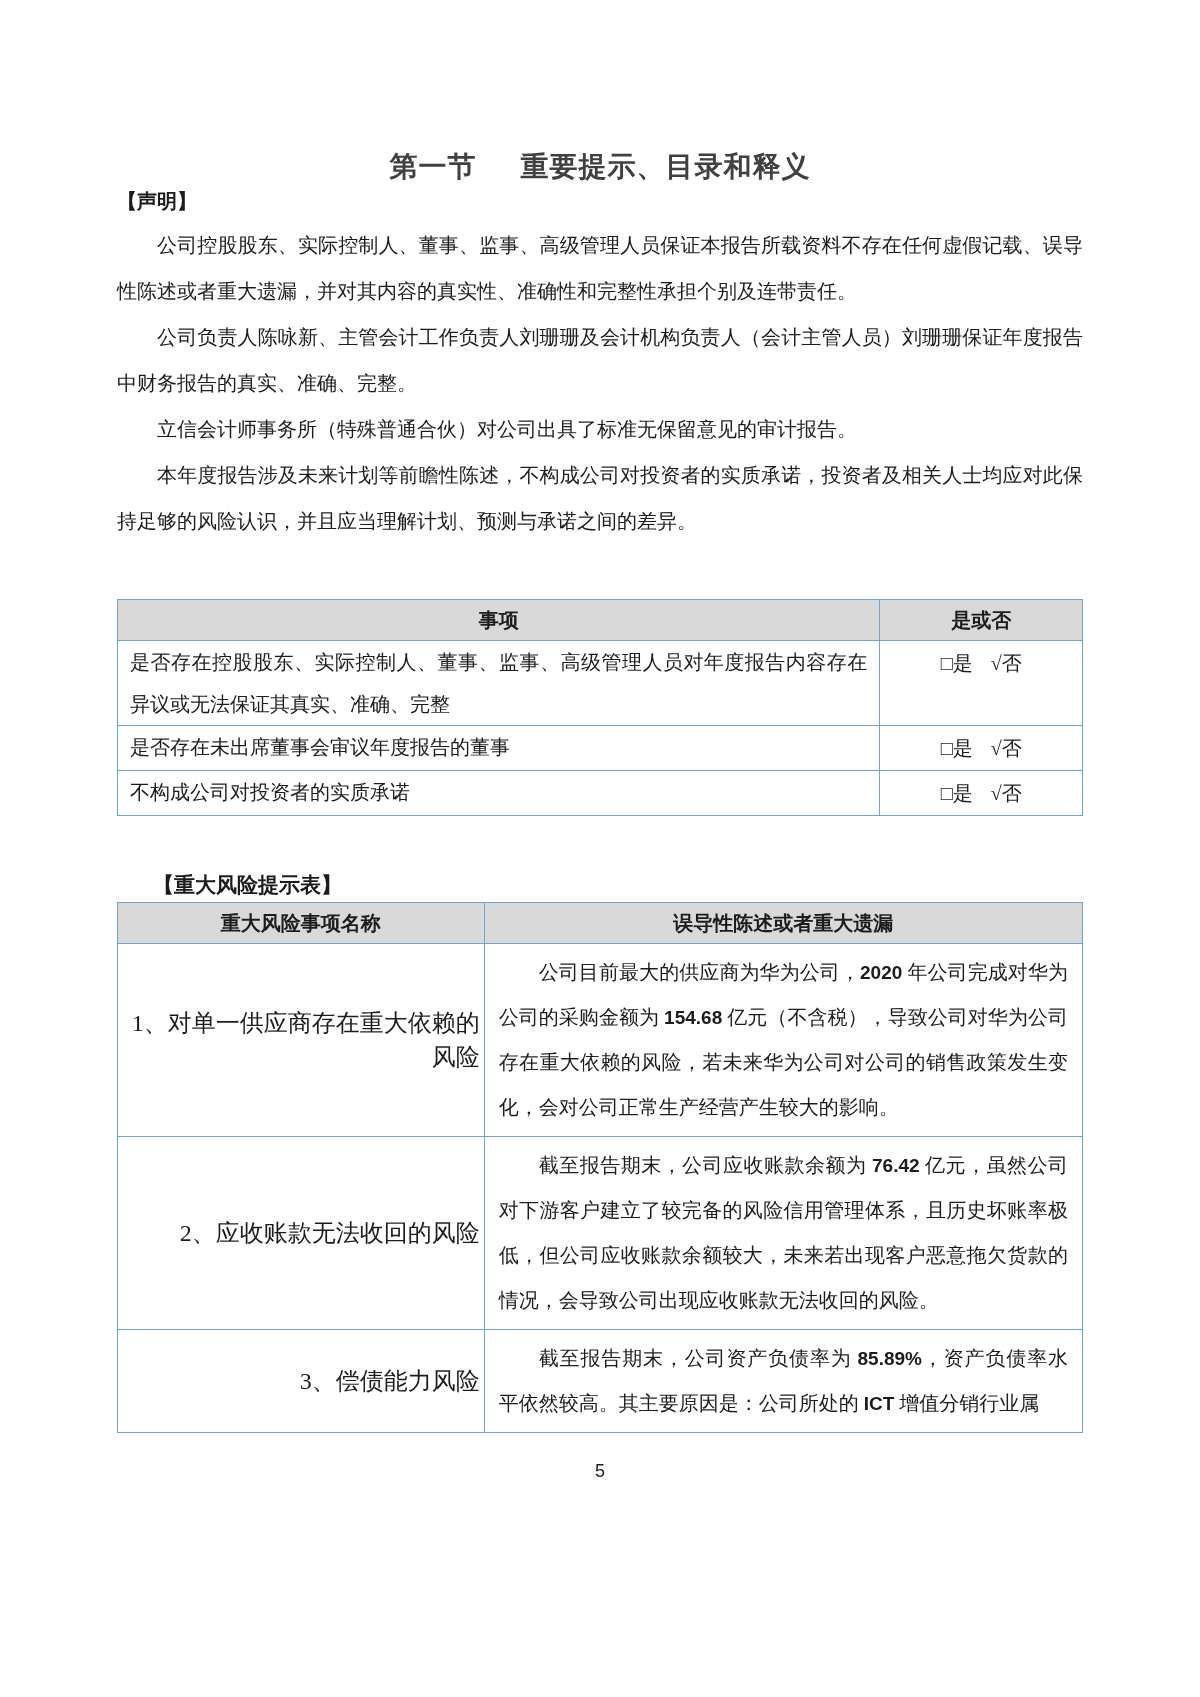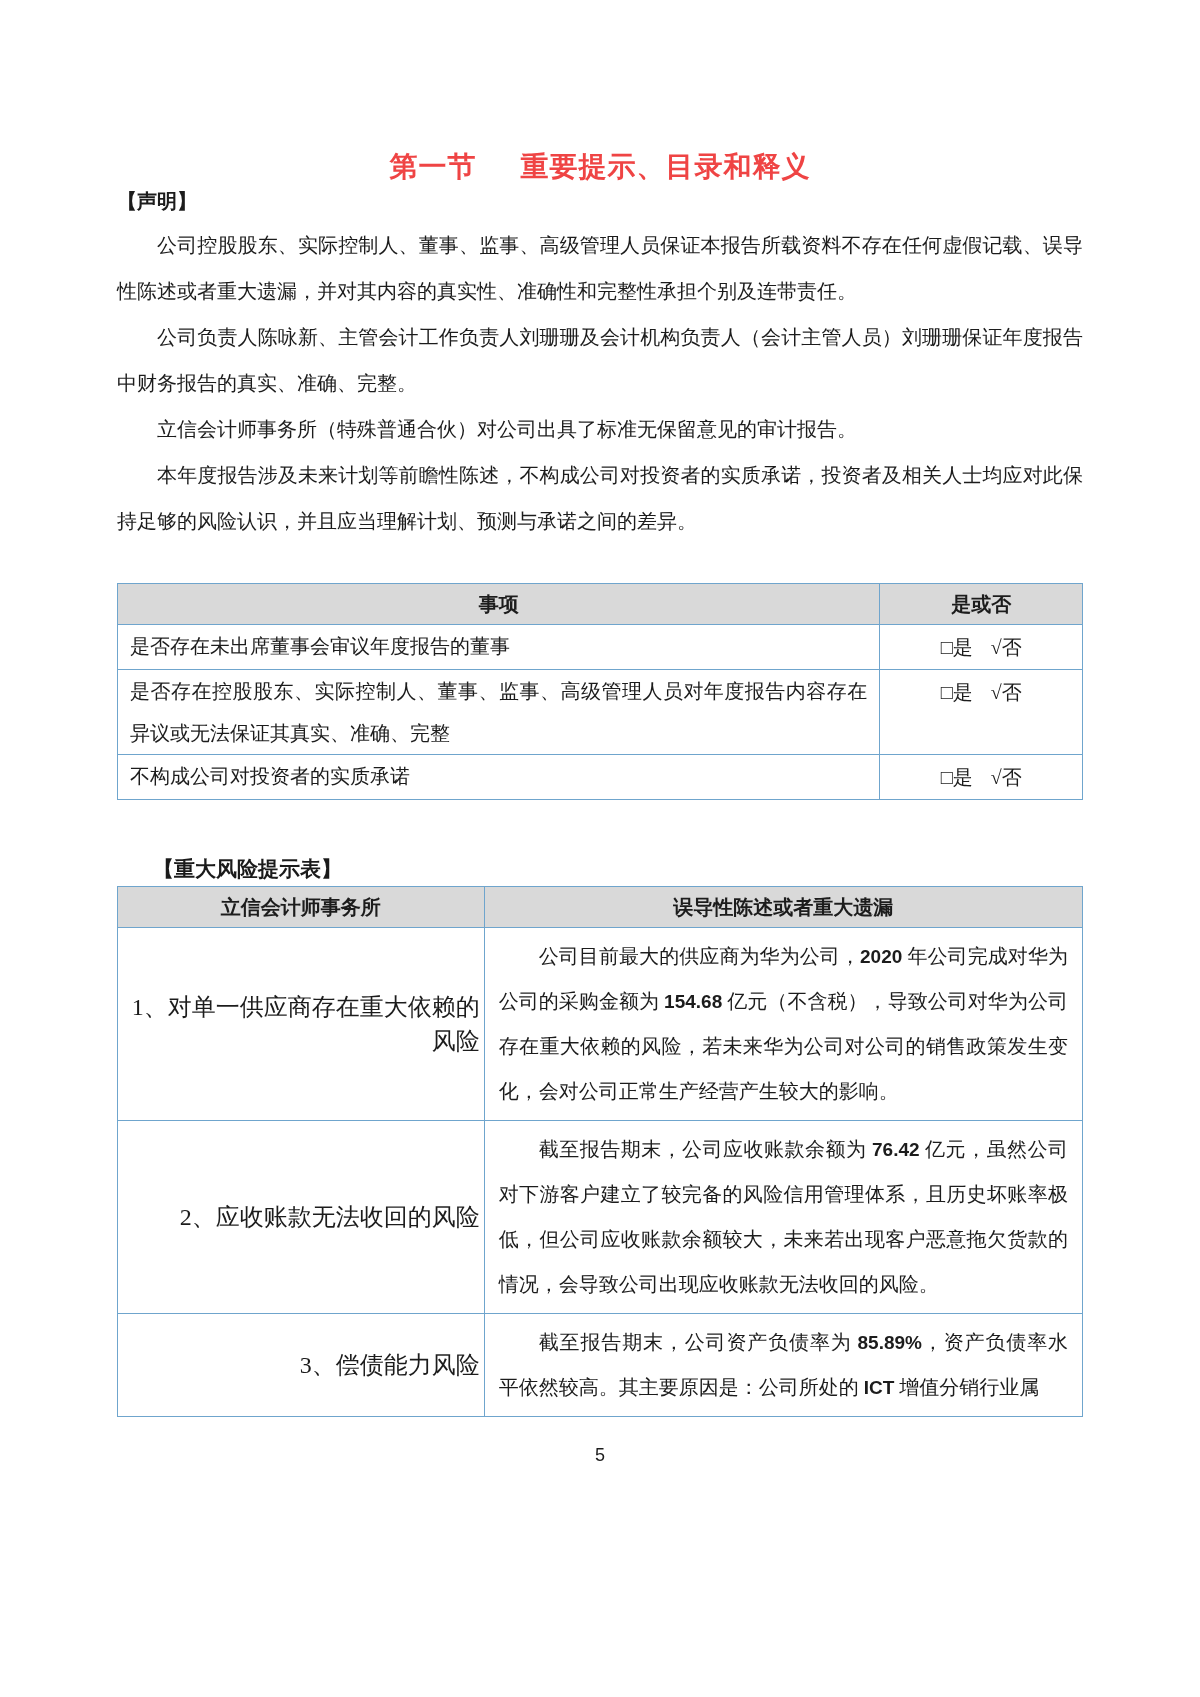--- a/index.html
+++ b/index.html
@@ -21,21 +21,21 @@
     padding:0 117px;
   }
   .doc-title{
     margin:0;
     padding-top:148px;
     text-align:center;
     font-family:"Liberation Sans", sans-serif;
     font-weight:bold;
     font-size:28px;
     letter-spacing:1px;
-    color:#ef4444;
+    color:#404040;
   }
   .doc-title .gap{display:inline-block;margin-left:44px;}
   .stmt-heading{
     font-size:20px;
     font-weight:bold;
     line-height:30px;
   }
   .stmt-body{margin-top:6px;}
   .stmt-body p{
     margin:0;
@@ -53,21 +53,21 @@
     border:1.5px solid var(--border);
   }
   th{
     background:var(--header-bg);
     font-weight:bold;
     font-size:20px;
     text-align:center;
     padding:5px 6px;
     line-height:30px;
   }
-  .matters{margin-top:39px;}
+  .matters{margin-top:55px;}
   .matters col.c1{width:79%;}
   .matters col.c2{width:21%;}
   .matters td.item{
     font-size:20px;
     line-height:42px;
     padding:0 12px;
     text-align:justify;
     vertical-align:top;
   }
   .matters td.ans{
@@ -139,27 +139,27 @@
         <col class="c2">
       </colgroup>
     <thead>
       <tr>
         <th>事项</th>
         <th>是或否</th>
       </tr>
     </thead>
     <tbody>
       <tr>
-        <td class="item">是否存在未出席董事会审议年度报告的董事</td>
+        <td class="item">是否存在控股股东、实际控制人、董事、监事、高级管理人员对年度报告内容存在异议或无法保证其真实、准确、完整</td>
         <td class="ans">
           <span class="yes">□是</span><span class="no">√否</span>
         </td>
       </tr>
       <tr>
-        <td class="item">是否存在控股股东、实际控制人、董事、监事、高级管理人员对年度报告内容存在异议或无法保证其真实、准确、完整</td>
+        <td class="item">是否存在未出席董事会审议年度报告的董事</td>
         <td class="ans">
           <span class="yes">□是</span><span class="no">√否</span>
         </td>
       </tr>
       <tr>
         <td class="item">不构成公司对投资者的实质承诺</td>
         <td class="ans">
           <span class="yes">□是</span><span class="no">√否</span>
         </td>
       </tr>
@@ -168,21 +168,21 @@
 
   <div class="risk-heading">【重大风险提示表】</div>
 
   <table class="risk">
     <colgroup>
         <col class="c1">
         <col class="c2">
       </colgroup>
     <thead>
       <tr>
-        <th>立信会计师事务所</th>
+        <th>重大风险事项名称</th>
         <th>误导性陈述或者重大遗漏</th>
       </tr>
     </thead>
     <tbody>
       <tr>
         <td class="rname">1、对单一供应商存在重大依赖的风险</td>
         <td class="rdesc">公司目前最大的供应商为华为公司，<span class="lat">2020</span> 年公司完成对华为公司的采购金额为 <span class="lat">154.68</span> 亿元（不含税），导致公司对华为公司存在重大依赖的风险，若未来华为公司对公司的销售政策发生变化，会对公司正常生产经营产生较大的影响。</td>
       </tr>
       <tr>
         <td class="rname">2、应收账款无法收回的风险</td>

